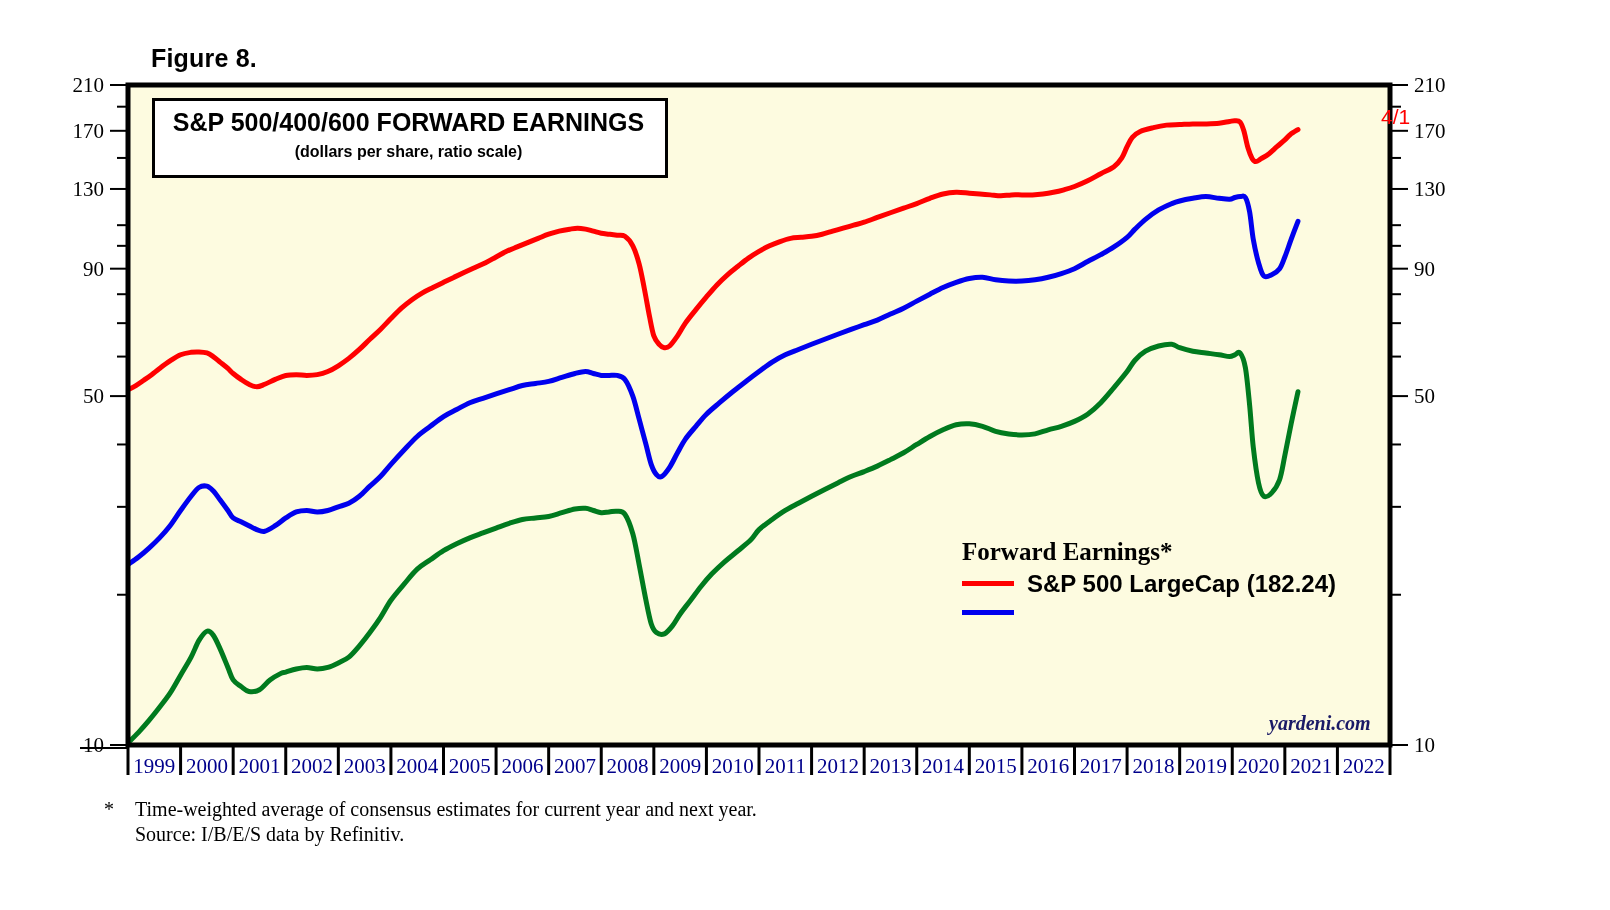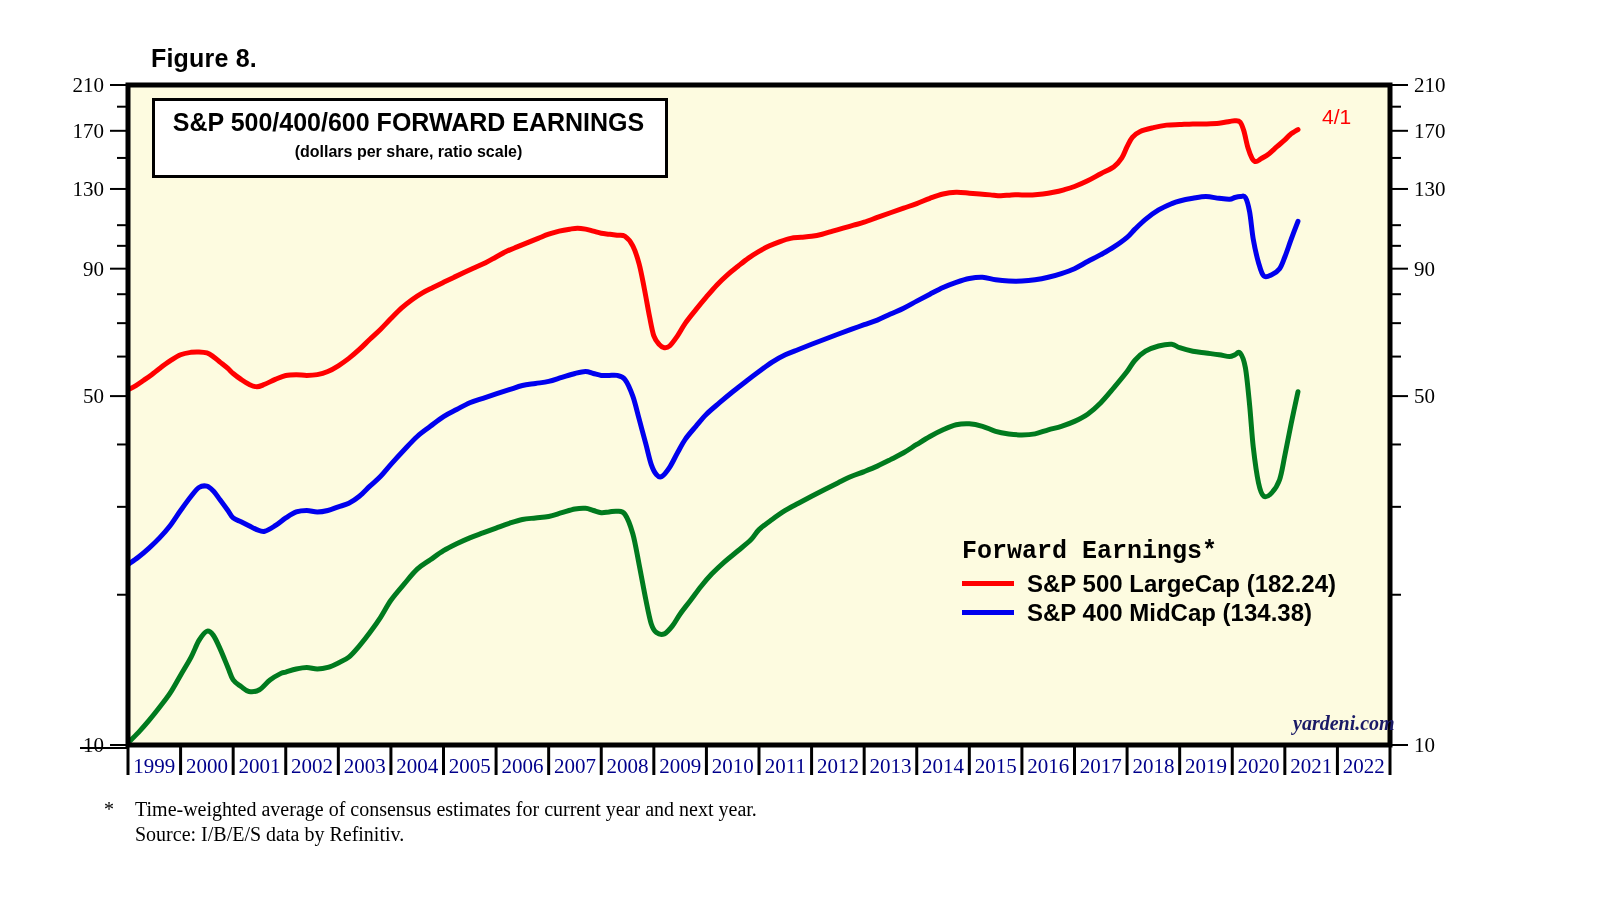--- a/index.html
+++ b/index.html
@@ -62,21 +62,21 @@
     line-height: 29px;
     color: #000;
     white-space: nowrap;
   }
   .legend {
     position: absolute;
     left: 962px;
     top: 538px;
   }
   .legend-title {
-    font-family: Liberation Mono, monospace;
+    font-family: Liberation Serif, serif;
     font-weight: bold;
     font-size: 25px;
     color: #000;
     margin: 0 0 3px 0;
     line-height: 28px;
   }
   .legend-row {
     display: flex;
     align-items: center;
     height: 29px;
@@ -97,25 +97,24 @@
   }
   .watermark {
     position: absolute;
     left: 1269px;
     top: 712px;
     font-family: "Liberation Serif", serif;
     font-style: italic;
     font-weight: bold;
     font-size: 20px;
     color: #1a1a66;
-    margin-left: 24px;
   }
   .endlabel {
     position: absolute;
-    left: 1322px;
+    left: 1381px;
     top: 105px;
     font-family: "Liberation Sans", sans-serif;
     font-size: 21px;
     color: #ff0000;
   }
   .footnotes {
     position: absolute;
     left: 104px;
     top: 797px;
     font-family: "Liberation Serif", serif;
@@ -261,21 +260,20 @@
   <div class="endlabel">4/1</div>
 
   <div class="legend">
     <div class="legend-title">Forward Earnings*</div>
     <div class="legend-row">
       <div class="legend-swatch" style="background: rgb(255, 0, 0);"></div>
       <div class="legend-label">S&amp;P 500 LargeCap (182.24)</div>
     </div>
     <div class="legend-row">
       <div class="legend-swatch" style="background: rgb(0, 0, 238);"></div>
-      <div class="legend-label">S&amp;P 400 MidCap (134.38)</div>
     </div>
   </div>
 
   <div class="watermark">yardeni.com</div>
 
   <div class="footnotes">
     <div class="fn-row">
       <span class="fn-marker">*</span>
       <span>Time-weighted average of consensus estimates for current year and next year.</span>
     </div>

